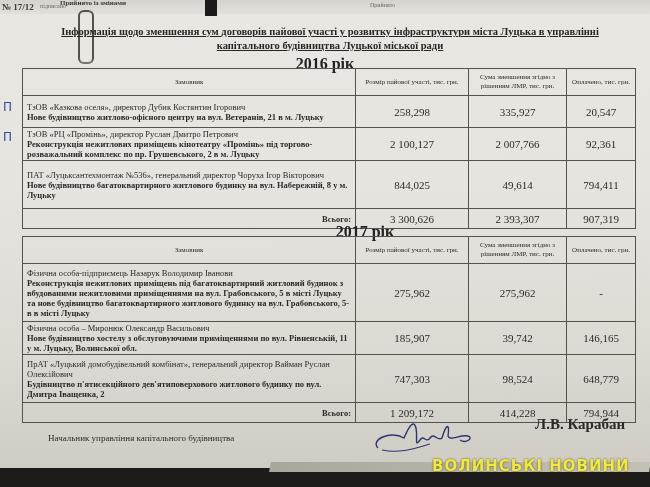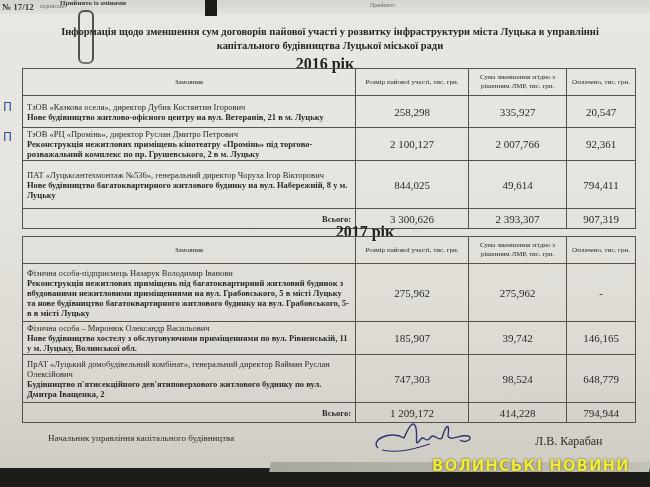--- a/index.html
+++ b/index.html
@@ -23,21 +23,21 @@
   .topstrip .stamp1 { position:absolute; left:40px; top:3px; font-size:6px; color:#6d6b66; }
   .topstrip .stamp2 { position:absolute; left:60px; top:-1px; font-size:7px; font-weight:bold; color:#3a3936; }
   .topstrip .stamp3 { position:absolute; left:370px; top:2px; font-size:6px; color:#6d6b66; }
   .blackbar { position:absolute; left:205px; top:0; width:12px; height:16px; background:#1b1a19; }
   .paperclip {
     position:absolute; left:78px; top:10px; width:12px; height:50px;
     border:2px solid #55524d; border-radius:6px; border-bottom-color:#77736d;
   }
   .title {
     position:absolute; left:30px; top:25px; width:600px; text-align:center;
-    font-weight:bold; font-size:10.5px; line-height:14px; color:#262522;
+    font-weight:bold; font-size:10.5px; line-height:14px; color:#262522;text-decoration:underline;
   }
   .year {
     position:absolute; left:0; width:650px; text-align:center;
     font-weight:bold; font-size:16px; color:#222;
   }
   table.grid {
     position:absolute; border-collapse:collapse; table-layout:fixed;
     font-size:8.5px; line-height:10px; color:#2b2a28;
   }
   table.grid td, table.grid th { border:1px solid #55524c; padding:1px 4px; vertical-align:middle; }
@@ -45,21 +45,21 @@
   table.grid td.num { text-align:center; font-size:11px; }
   table.grid td.desc { text-align:left; }
   .desc .org { display:block; font-weight:normal; }
   .desc .proj { display:block; font-weight:bold; }
   td.total-label { text-align:right; font-weight:bold; font-size:8.5px; }
   .handmark {
     position:absolute; font-family:"DejaVu Sans", sans-serif; color:#2f4f9a;
     font-size:12px;
   }
   .footer-left { position:absolute; left:48px; top:433px; font-size:9px; color:#2b2a28; }
-  .footer-right { position:absolute; left:535px; top:434px; font-size:12px; color:#2b2a28; }
+  .footer-right { position:absolute; left:535px; top:416px; font-size:15px; color:#2b2a28;font-weight:bold; }
   .signature { position:absolute; left:370px; top:418px; width:110px; height:40px; }
   .watermark {
     position:absolute; left:432px; top:457px;
     font-family:"DejaVu Sans", sans-serif; font-weight:bold; font-size:15px;
     letter-spacing:1px; color:#f2ea3b; text-shadow:0 0 2px #3d3a10;
   }
   .bottomshade { position:absolute; left:0; top:468px; width:650px; height:19px; background:#1e1c1a; }
   .bottomshade2 { position:absolute; left:270px; top:462px; width:380px; height:10px; background:linear-gradient(90deg,#a9a69e,#c3c0b8); transform:skew(-10deg); }
 </style>
 </head>

